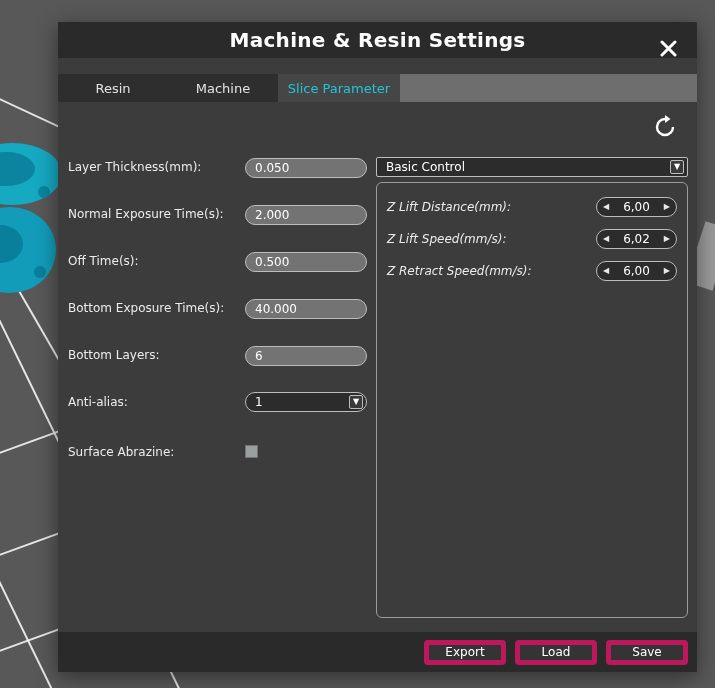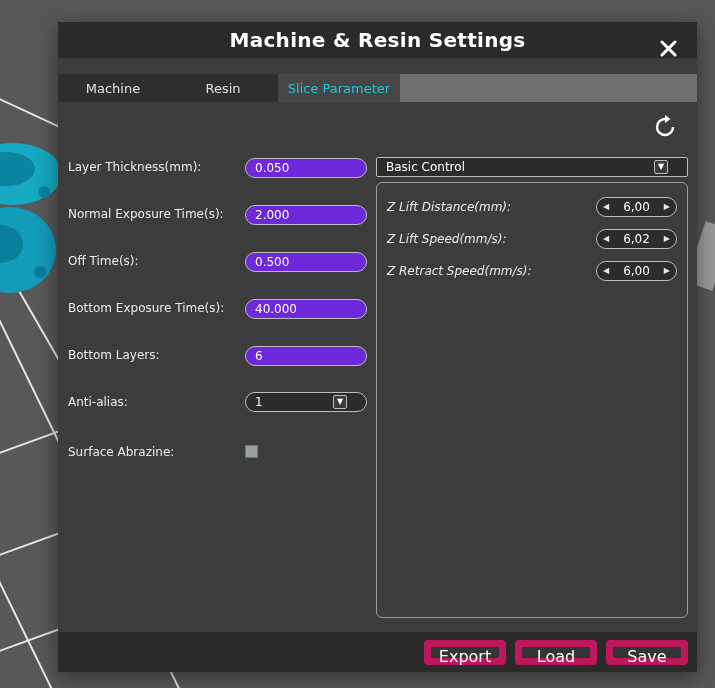--- a/index.html
+++ b/index.html
@@ -38,26 +38,26 @@
   .tab.active { background:#464646; width:122px; }
 
   .content { position:absolute; top:80px; left:0; right:0; bottom:40px; }
   .refresh { position:absolute; top:13px; right:20px; width:24px; height:24px; cursor:pointer; }
 
   .frow { position:absolute; left:0; right:0; height:20px; }
   .flabel { position:absolute; left:10px; top:0; line-height:20px; font-size:12px; color:#ececec; white-space:nowrap; }
   .fctrl { position:absolute; left:187px; top:0; }
 
   .fin {
-    width:122px; height:20px; background:#6d28d9; border:1px solid #bdbdbd; border-radius:10px;
+    width:122px; height:20px; background:#737373; border:1px solid #bdbdbd; border-radius:10px;
     color:#ffffff; font-size:12px; padding:0 9px; outline:none; font-family:inherit;
   }
   .combo {
     width:122px; height:20px; background:#2c2c2c; border:1px solid #bdbdbd; border-radius:10px;
-    color:#ffffff; font-size:12px; display:flex; align-items:center; padding:0 19px 0 9px; cursor:pointer;
+    color:#ffffff; font-size:12px; display:flex; align-items:center; padding:0 3px 0 9px; cursor:pointer;
   }
   .combo.wide { width:312px; border-radius:2px; }
   .combo-btn {
     margin-left:auto; width:14px; height:14px; border:1px solid #bdbdbd; border-radius:2px;
     background:#3a3a3a; color:#ffffff; font-size:8px; line-height:12px; text-align:center; flex:0 0 auto;
   }
   .checkbox { display:inline-block; width:13px; height:13px; margin-top:3px; background:#9aa0a0; border:1px solid #6f7474; cursor:pointer; }
 
   .panel {
     position:absolute; left:318px; top:80px; width:312px; height:436px;
@@ -71,22 +71,22 @@
     display:flex; align-items:center; justify-content:space-between; padding:0 6px;
   }
   .sp-arrow { font-size:8px; color:#e8e8e8; cursor:pointer; line-height:18px; }
   .sp-val { font-size:12px; color:#ffffff; }
 
   .footer {
     position:absolute; bottom:0; left:0; right:0; height:40px; background:#2a2a2a;
     display:flex; align-items:center; justify-content:flex-end; gap:9px; padding-right:9px;
   }
   .btn {
-    min-width:82px; height:25px; background:#343434; border:7px solid #be185d; border-radius:4px;
-    color:#ffffff; font-size:16px; font-family:inherit; cursor:pointer;
+    min-width:82px; height:25px; background:#343434; border:5px solid #be185d; border-radius:4px;
+    color:#ffffff; font-size:12px; font-family:inherit; cursor:pointer;
   }
 </style>
 </head>
 <body>
 
 <div>
   <div>
     <div class="gridline" style="left:-50px; top:470px; width:420px; transform:rotate(-20deg);"></div>
     <div class="gridline" style="left:-50px; top:572px; width:420px; transform:rotate(-20deg);"></div>
     <div class="gridline" style="left:-50px; top:668px; width:420px; transform:rotate(-20deg);"></div>
@@ -113,24 +113,24 @@
     <span class="close-btn">
       <svg width="17" height="17" viewBox="0 0 17 17">
         <line x1="2" y1="2" x2="15" y2="15" stroke="#ffffff" stroke-width="3" stroke-linecap="round"></line>
         <line x1="15" y1="2" x2="2" y2="15" stroke="#ffffff" stroke-width="3" stroke-linecap="round"></line>
       </svg>
     </span>
   </div>
 
   <div class="tabbar">
     <div class="tab">
+      <span>Resin</span>
+    </div>
+    <div class="tab">
       <span>Machine</span>
-    </div>
-    <div class="tab">
-      <span>Resin</span>
     </div>
     <div class="tab active" style="color:#20c6d8;">
       <span>Slice Parameter</span>
     </div>
   </div>
 
   <div class="content">
 
     <span class="refresh">
       <svg width="24" height="24" viewBox="0 0 24 24">

